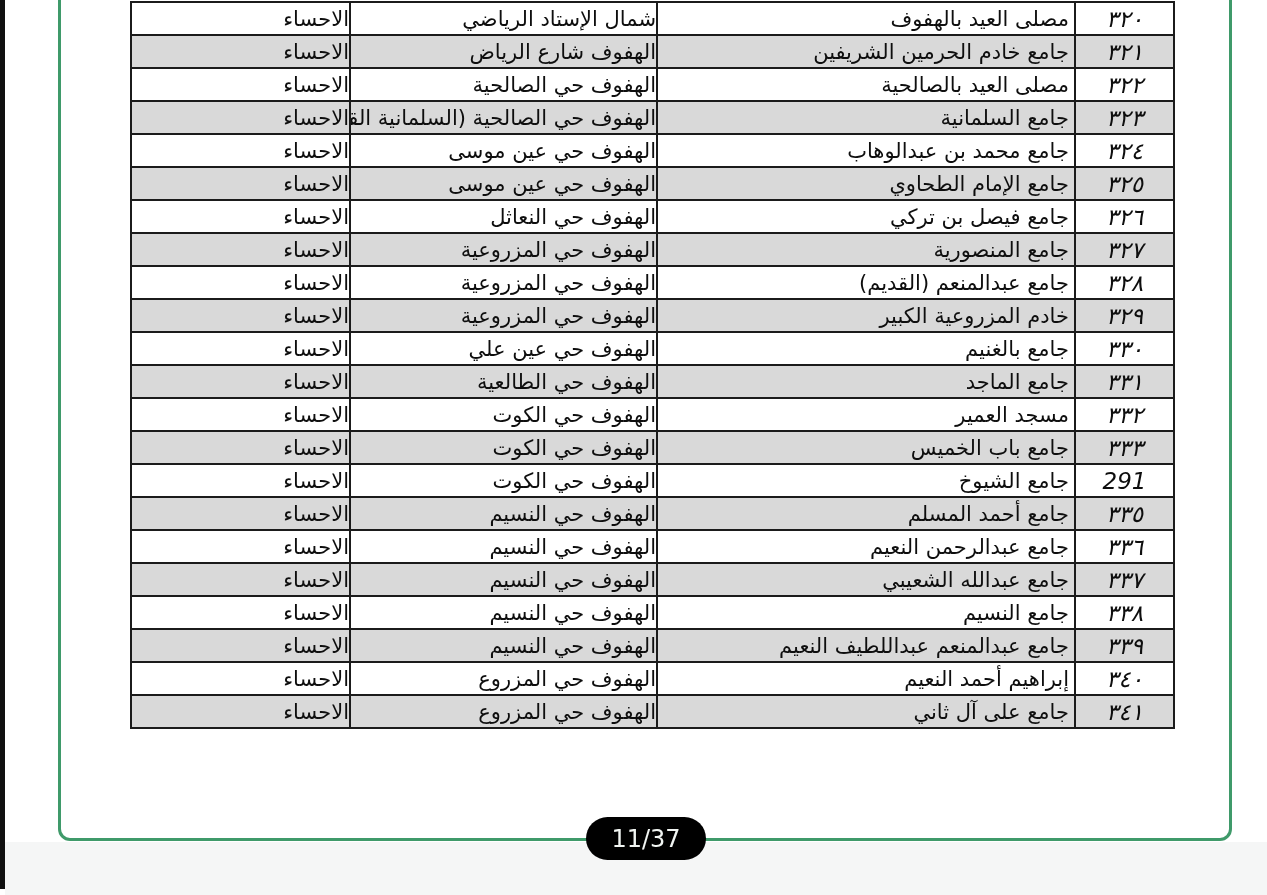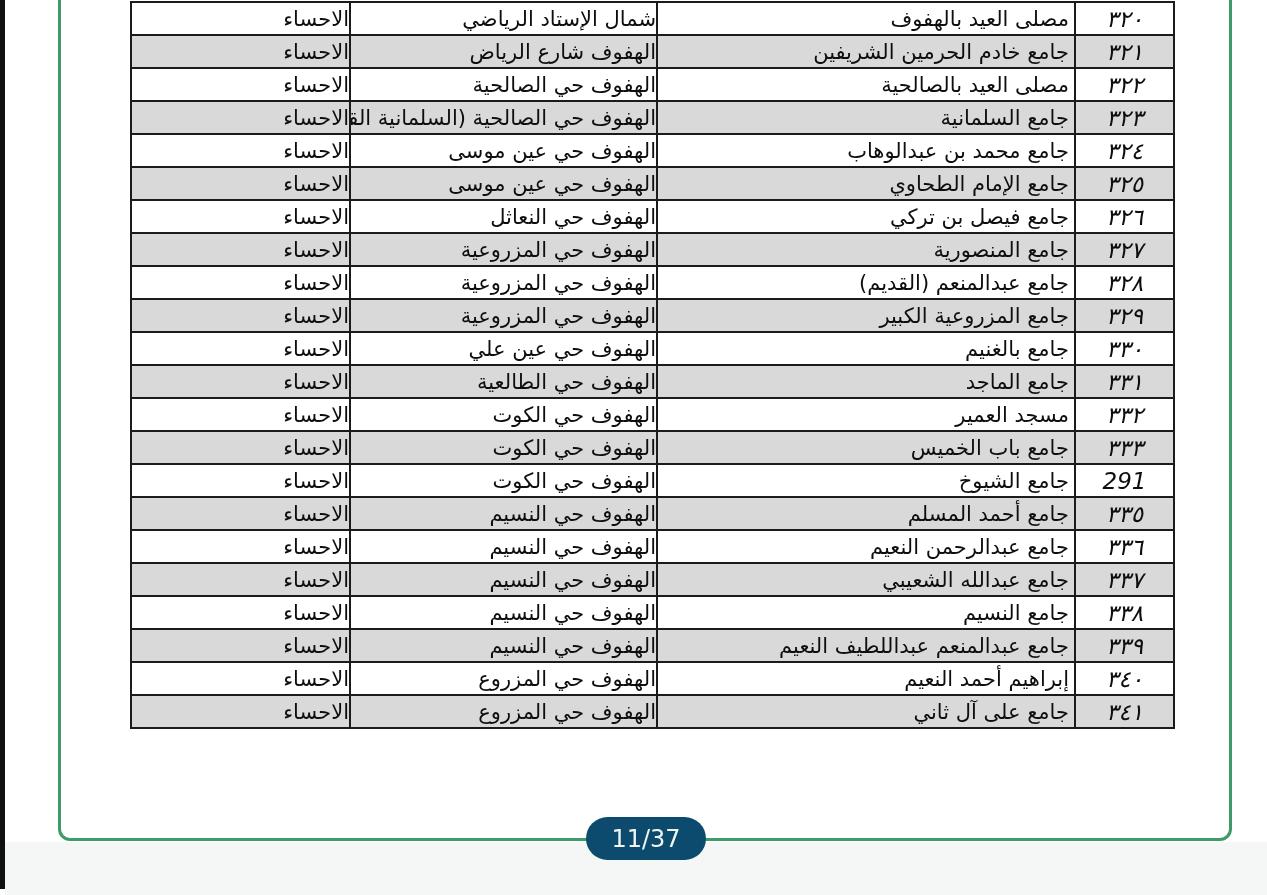--- a/index.html
+++ b/index.html
@@ -52,21 +52,21 @@
   .mosque-table tr.alt td { background: #d9d9d9; }
   td.col-no   { width: 99px;  text-align: center; font-size: 23px; font-style: italic; }
   td.col-name { width: 418px; text-align: right; padding-right: 5px; white-space: nowrap; }
   td.col-loc  { width: 307px; text-align: right; white-space: nowrap; }
   td.col-reg  { width: 219px; text-align: right; white-space: nowrap; }
   
   .pager-pill {
     position: absolute;
     left: 586px; top: 817px;
     width: 120px; height: 43px;
-    background: #0c4a6e;
+    background: #000000;
     border-radius: 22px;
     display: flex; align-items: center; justify-content: center;
     color: #f1f5f2;
     font-size: 24px;
     direction: ltr;
     z-index: 3;
   }
 </style>
 </head>
 <body>
@@ -126,21 +126,21 @@
         <td class="col-reg">الاحساء</td>
       </tr>
       <tr>
         <td class="col-no">٣٢٨</td>
         <td class="col-name">جامع عبدالمنعم (القديم)</td>
         <td class="col-loc">الهفوف حي المزروعية</td>
         <td class="col-reg">الاحساء</td>
       </tr>
       <tr class="alt">
         <td class="col-no">٣٢٩</td>
-        <td class="col-name">جامع المزروعية الكبير</td>
+        <td class="col-name">خادم المزروعية الكبير</td>
         <td class="col-loc">الهفوف حي المزروعية</td>
         <td class="col-reg">الاحساء</td>
       </tr>
       <tr>
         <td class="col-no">٣٣٠</td>
         <td class="col-name">جامع بالغنيم</td>
         <td class="col-loc">الهفوف حي عين علي</td>
         <td class="col-reg">الاحساء</td>
       </tr>
       <tr class="alt">

